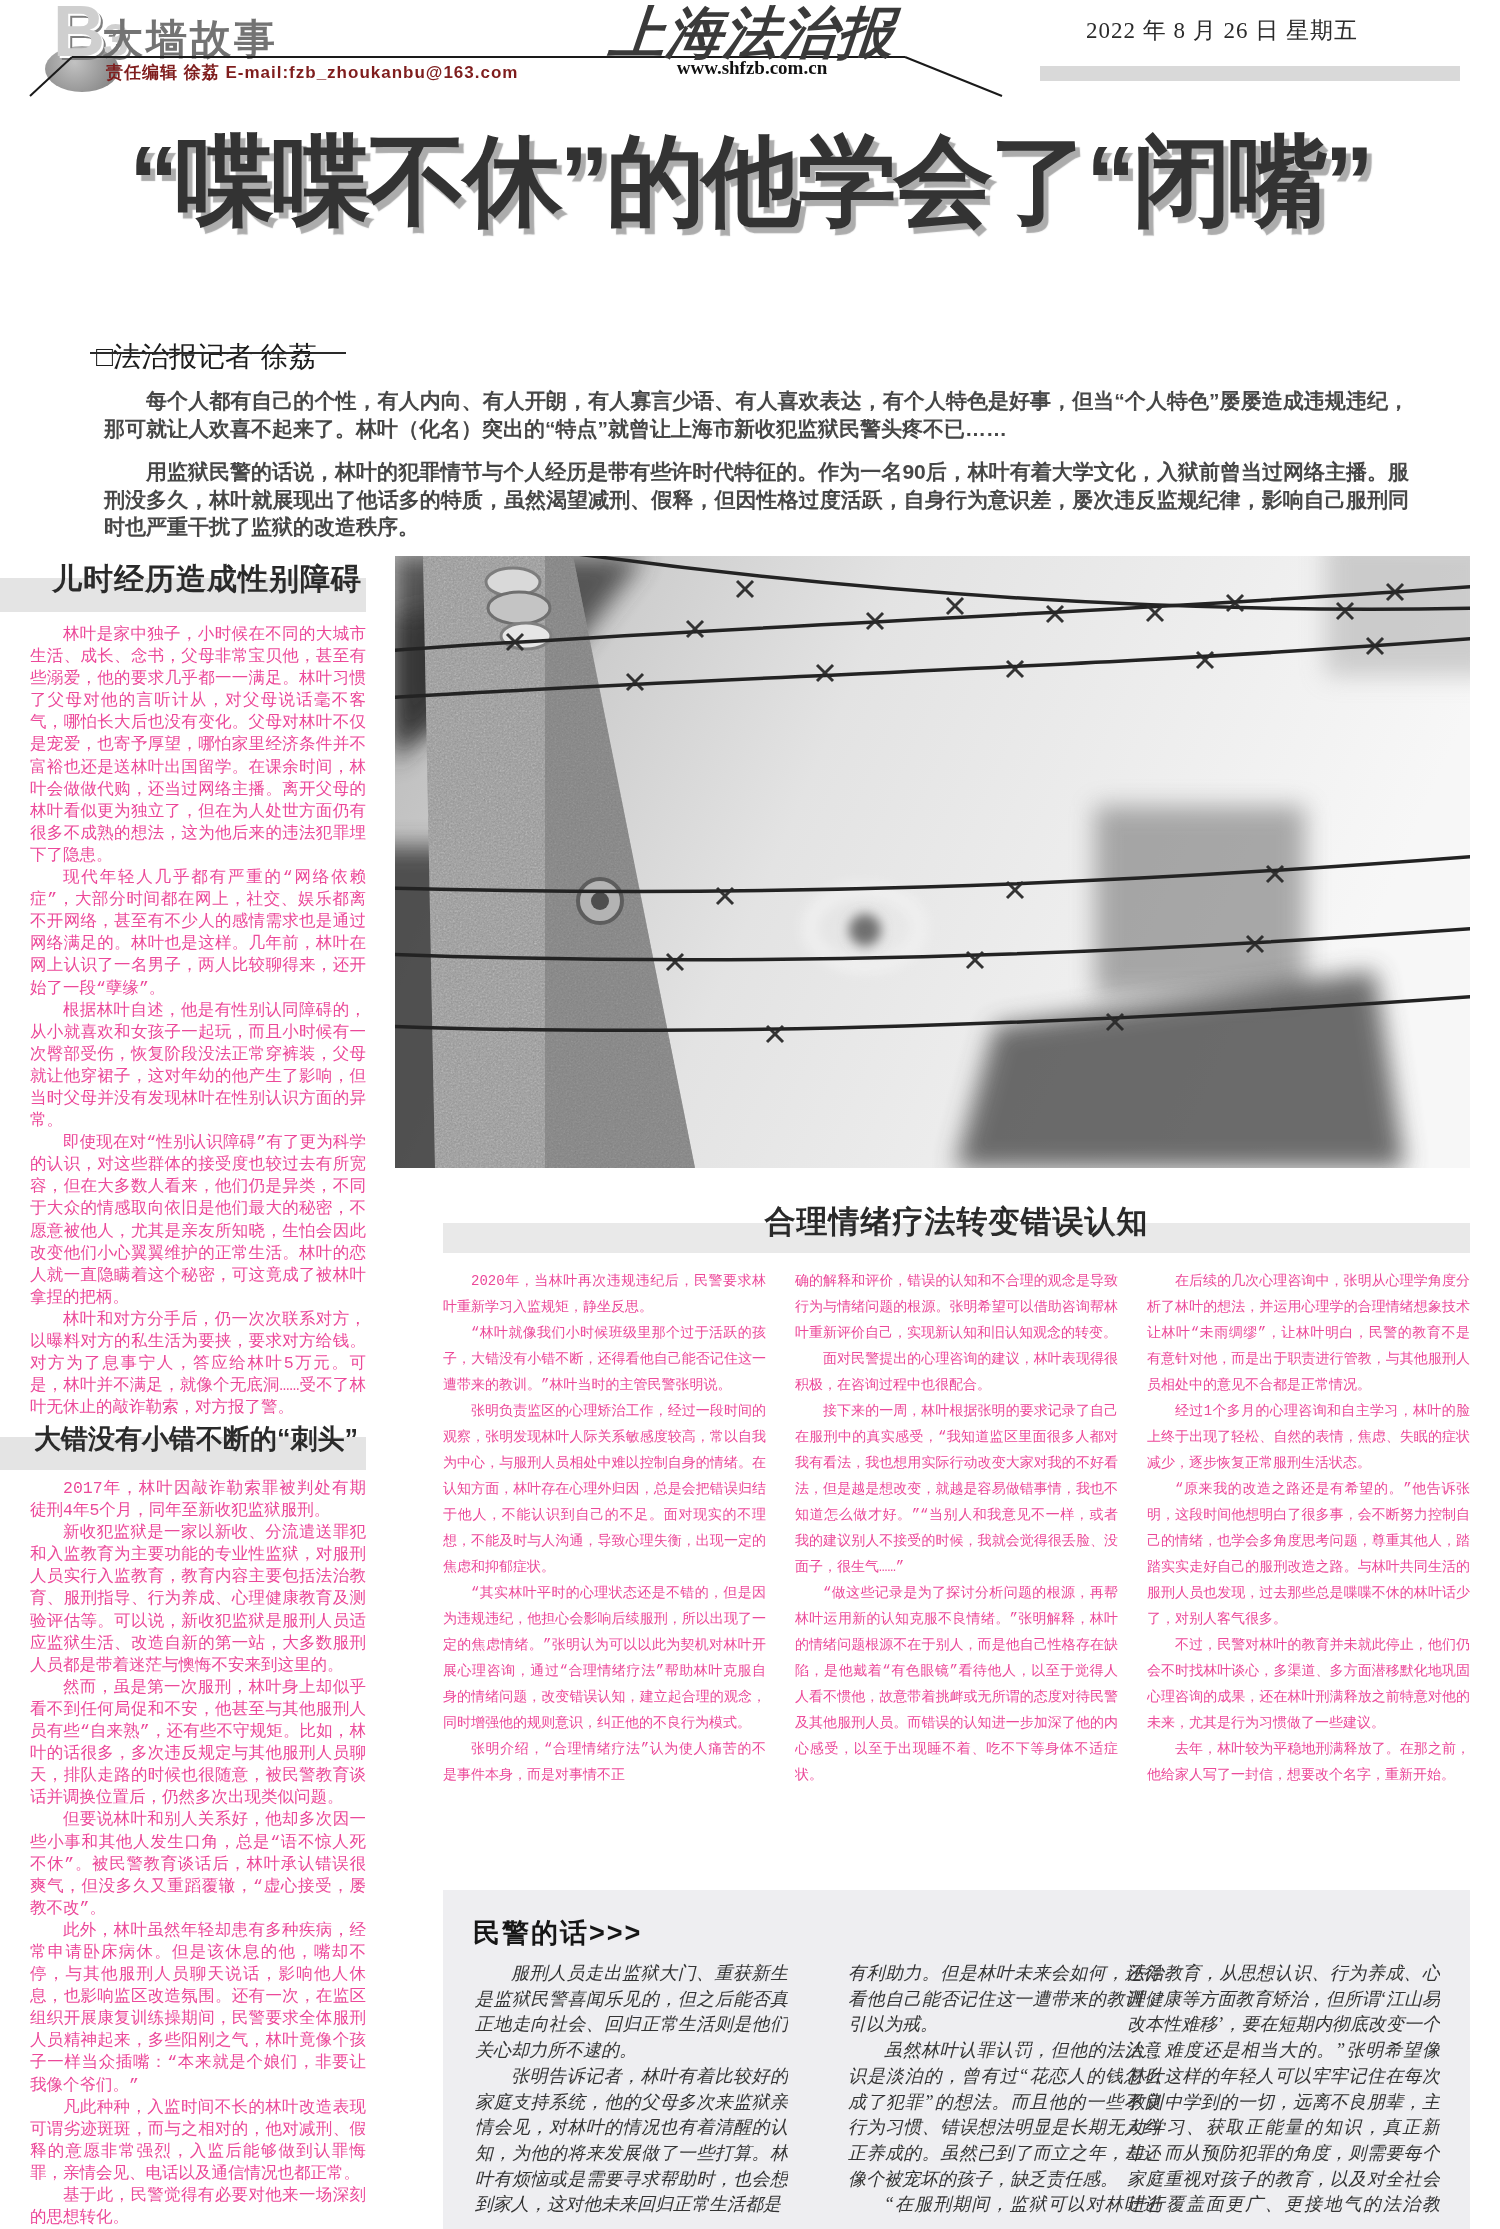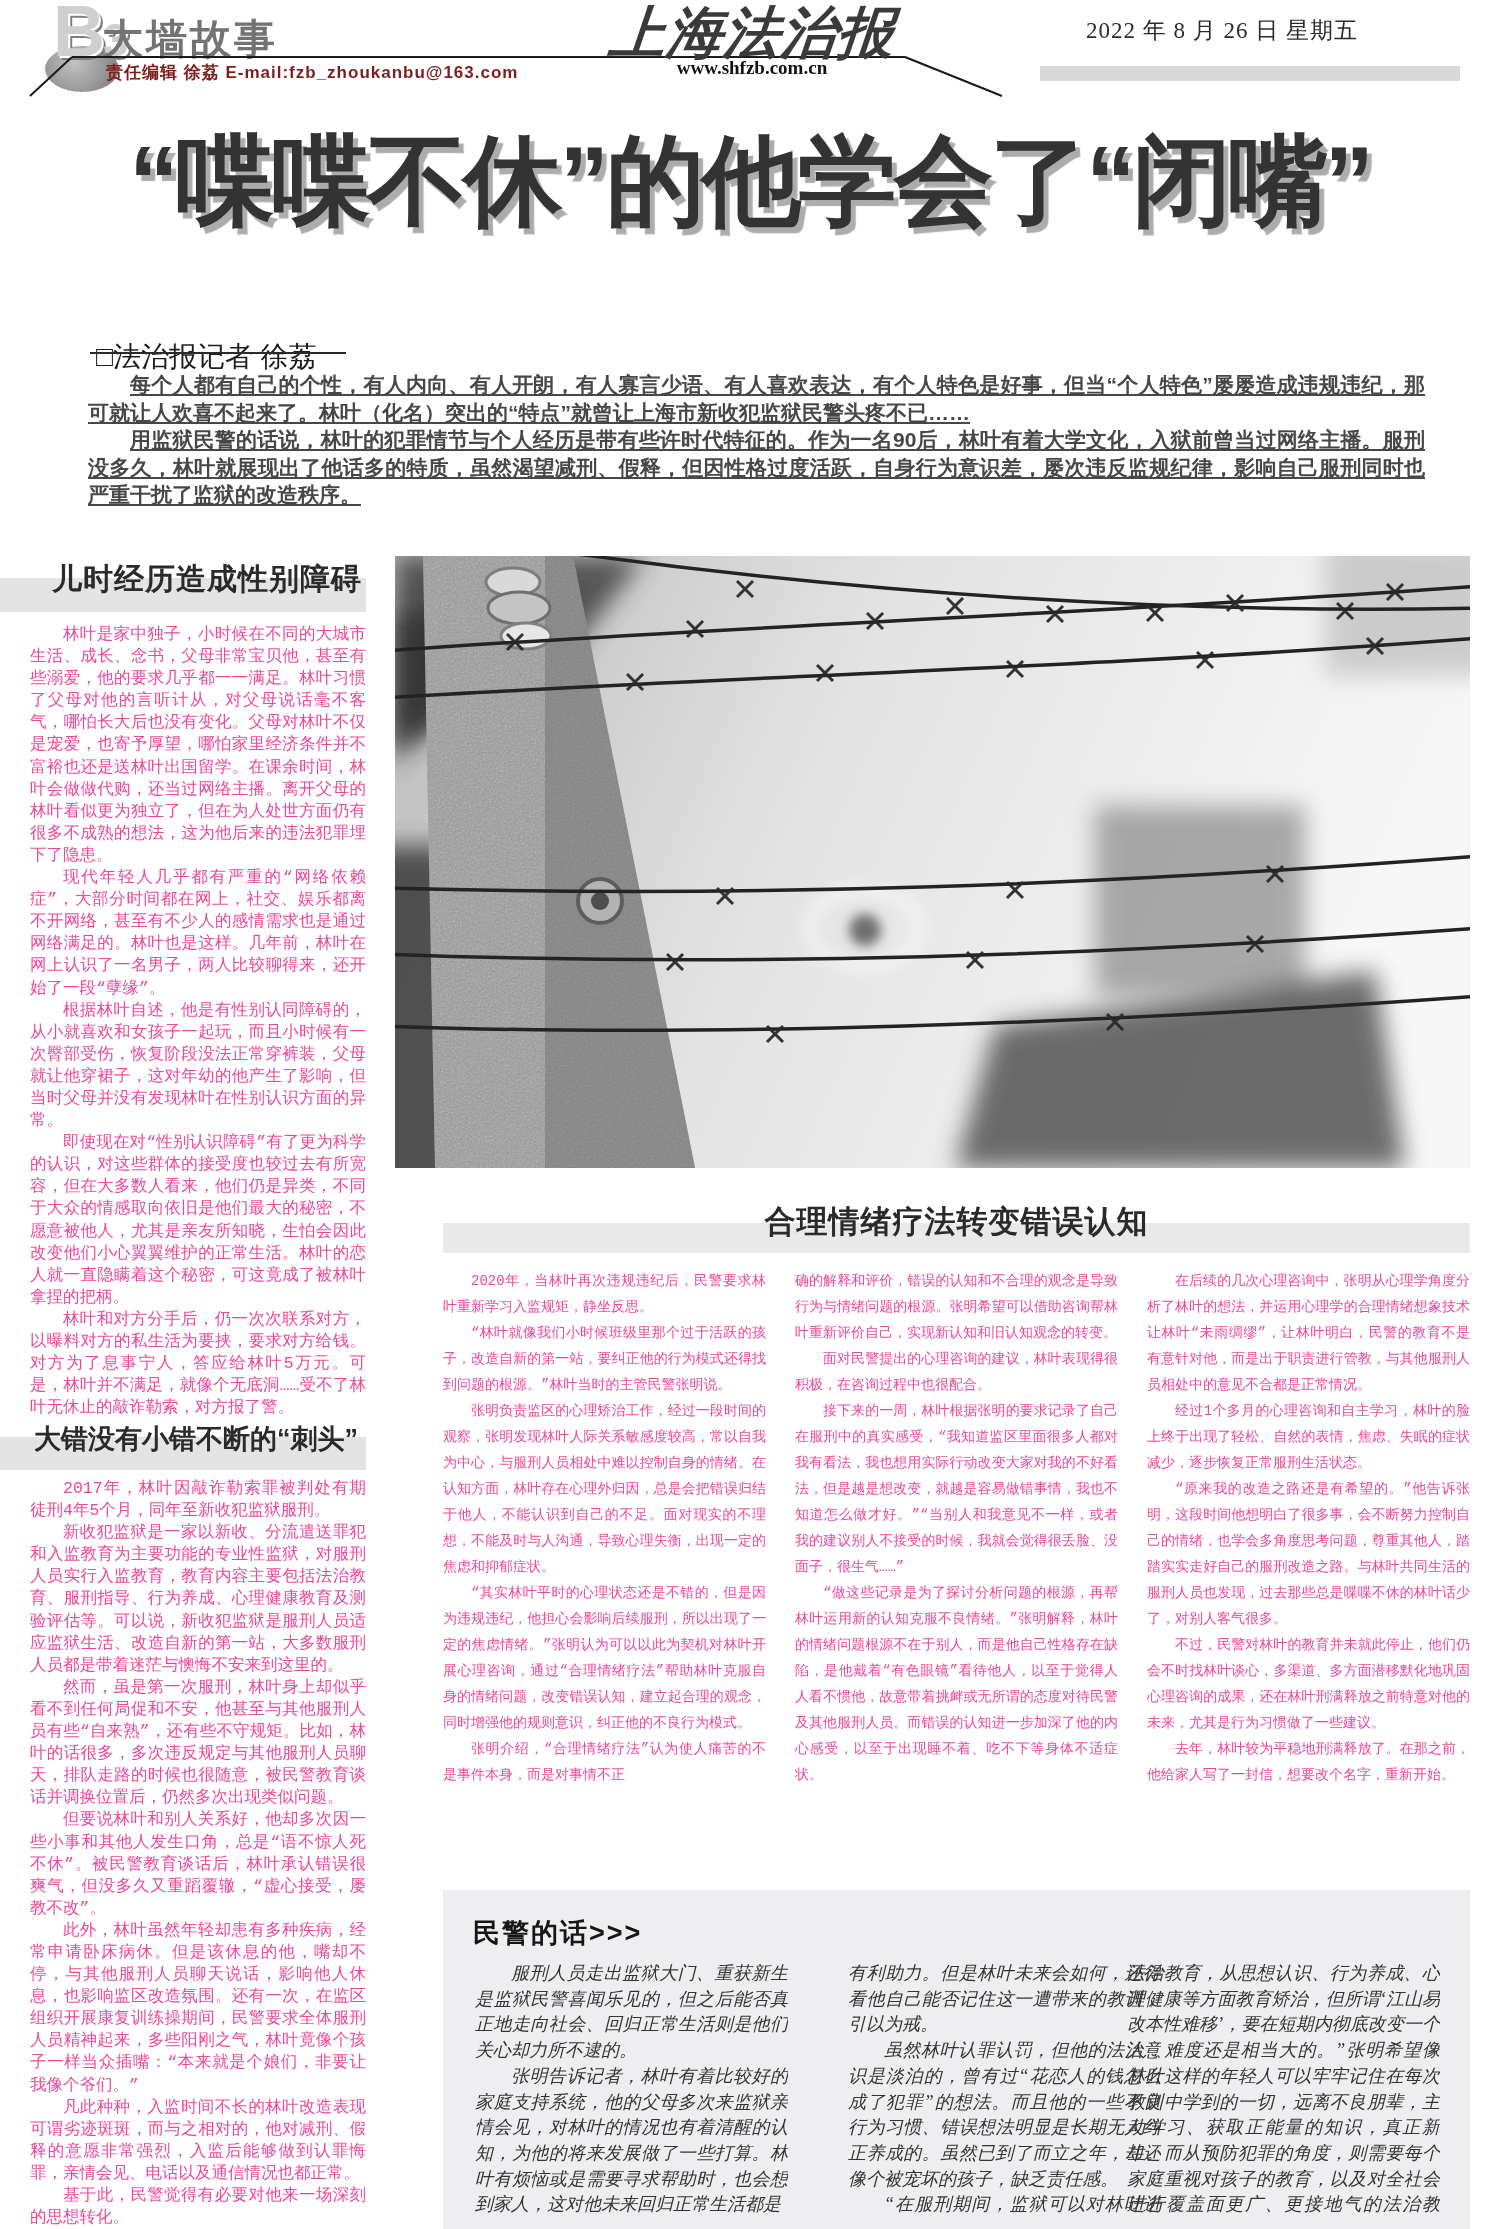--- a/index.html
+++ b/index.html
@@ -25,21 +25,21 @@
 
   
   #headline{left:30px;top:116px;width:1440px;text-align:center;font-size:99px;font-weight:bold;
     color:#333;letter-spacing:-3px;white-space:nowrap;text-shadow:5px 6px 1px rgba(90,90,90,.5);}
 
   
   #byline{left:96px;top:338px;font-size:28px;font-weight:normal;color:#1c1c1c;}
   #byline-rule{left:90px;top:352px;width:256px;height:2px;background:#2a2a2a;}
   #intro{left:88px;top:371px;width:1337px;font-size:21px;line-height:27.5px;font-weight:bold;
     color:#474747;text-align:justify;}
-  #intro p{margin:0;text-indent:2em;text-decoration:underline;}
+  #intro p{margin:16px;text-indent:2em;}
 
   
   .sec-bar{background:#e4e4e4;}
   #s1-bar{left:0;top:578px;width:366px;height:34px;}
   #s1-head{left:52px;top:559px;font-size:30px;font-weight:bold;color:#2a2a2a;letter-spacing:1px;}
   #s1-body{left:30px;top:624px;width:336px;height:800px;overflow:hidden;}
   #s2-bar{left:0;top:1437px;width:366px;height:33px;}
   #s2-head{left:34px;top:1421px;font-size:27px;font-weight:bold;color:#2a2a2a;}
   #s2-body{left:30px;top:1478px;width:336px;height:748px;overflow:hidden;}
   .bodytext{font-family:Liberation Mono, monospace;font-size:16.5px;line-height:22.1px;
@@ -204,21 +204,21 @@
     <p>此外，林叶虽然年轻却患有多种疾病，经常申请卧床病休。但是该休息的他，嘴却不停，与其他服刑人员聊天说话，影响他人休息，也影响监区改造氛围。还有一次，在监区组织开展康复训练操期间，民警要求全体服刑人员精神起来，多些阳刚之气，林叶竟像个孩子一样当众插嘴：“本来就是个娘们，非要让我像个爷们。”</p>
     <p>凡此种种，入监时间不长的林叶改造表现可谓劣迹斑斑，而与之相对的，他对减刑、假释的意愿非常强烈，入监后能够做到认罪悔罪，亲情会见、电话以及通信情况也都正常。</p>
     <p>基于此，民警觉得有必要对他来一场深刻的思想转化。</p>
   </div>
 
   <div class="abs" id="s3-bar"></div>
   <div class="abs" id="s3-head">合理情绪疗法转变错误认知</div>
 
   <div class="abs bodytext midcol" id="mid-col1">
     <p>2020年，当林叶再次违规违纪后，民警要求林叶重新学习入监规矩，静坐反思。</p>
-    <p>“林叶就像我们小时候班级里那个过于活跃的孩子，改造自新的第一站，要纠正他的行为模式还得找到问题的根源。”林叶当时的主管民警张明说。</p>
+    <p>“林叶就像我们小时候班级里那个过于活跃的孩子，大错没有小错不断，还得看他自己能否记住这一遭带来的教训。”林叶当时的主管民警张明说。</p>
     <p>张明负责监区的心理矫治工作，经过一段时间的观察，张明发现林叶人际关系敏感度较高，常以自我为中心，与服刑人员相处中难以控制自身的情绪。在认知方面，林叶存在心理外归因，总是会把错误归结于他人，不能认识到自己的不足。面对现实的不理想，不能及时与人沟通，导致心理失衡，出现一定的焦虑和抑郁症状。</p>
     <p>“其实林叶平时的心理状态还是不错的，但是因为违规违纪，他担心会影响后续服刑，所以出现了一定的焦虑情绪。”张明认为可以以此为契机对林叶开展心理咨询，通过“合理情绪疗法”帮助林叶克服自身的情绪问题，改变错误认知，建立起合理的观念，同时增强他的规则意识，纠正他的不良行为模式。</p>
     <p>张明介绍，“合理情绪疗法”认为使人痛苦的不是事件本身，而是对事情不正</p>
   </div>
   <div class="abs bodytext midcol" id="mid-col2">
     <p class="noindent">确的解释和评价，错误的认知和不合理的观念是导致行为与情绪问题的根源。张明希望可以借助咨询帮林叶重新评价自己，实现新认知和旧认知观念的转变。</p>
     <p>面对民警提出的心理咨询的建议，林叶表现得很积极，在咨询过程中也很配合。</p>
     <p>接下来的一周，林叶根据张明的要求记录了自己在服刑中的真实感受，“我知道监区里面很多人都对我有看法，我也想用实际行动改变大家对我的不好看法，但是越是想改变，就越是容易做错事情，我也不知道怎么做才好。”“当别人和我意见不一样，或者我的建议别人不接受的时候，我就会觉得很丢脸、没面子，很生气……”</p>
     <p>“做这些记录是为了探讨分析问题的根源，再帮林叶运用新的认知克服不良情绪。”张明解释，林叶的情绪问题根源不在于别人，而是他自己性格存在缺陷，是他戴着“有色眼镜”看待他人，以至于觉得人人看不惯他，故意带着挑衅或无所谓的态度对待民警及其他服刑人员。而错误的认知进一步加深了他的内心感受，以至于出现睡不着、吃不下等身体不适症状。</p>
   </div>

